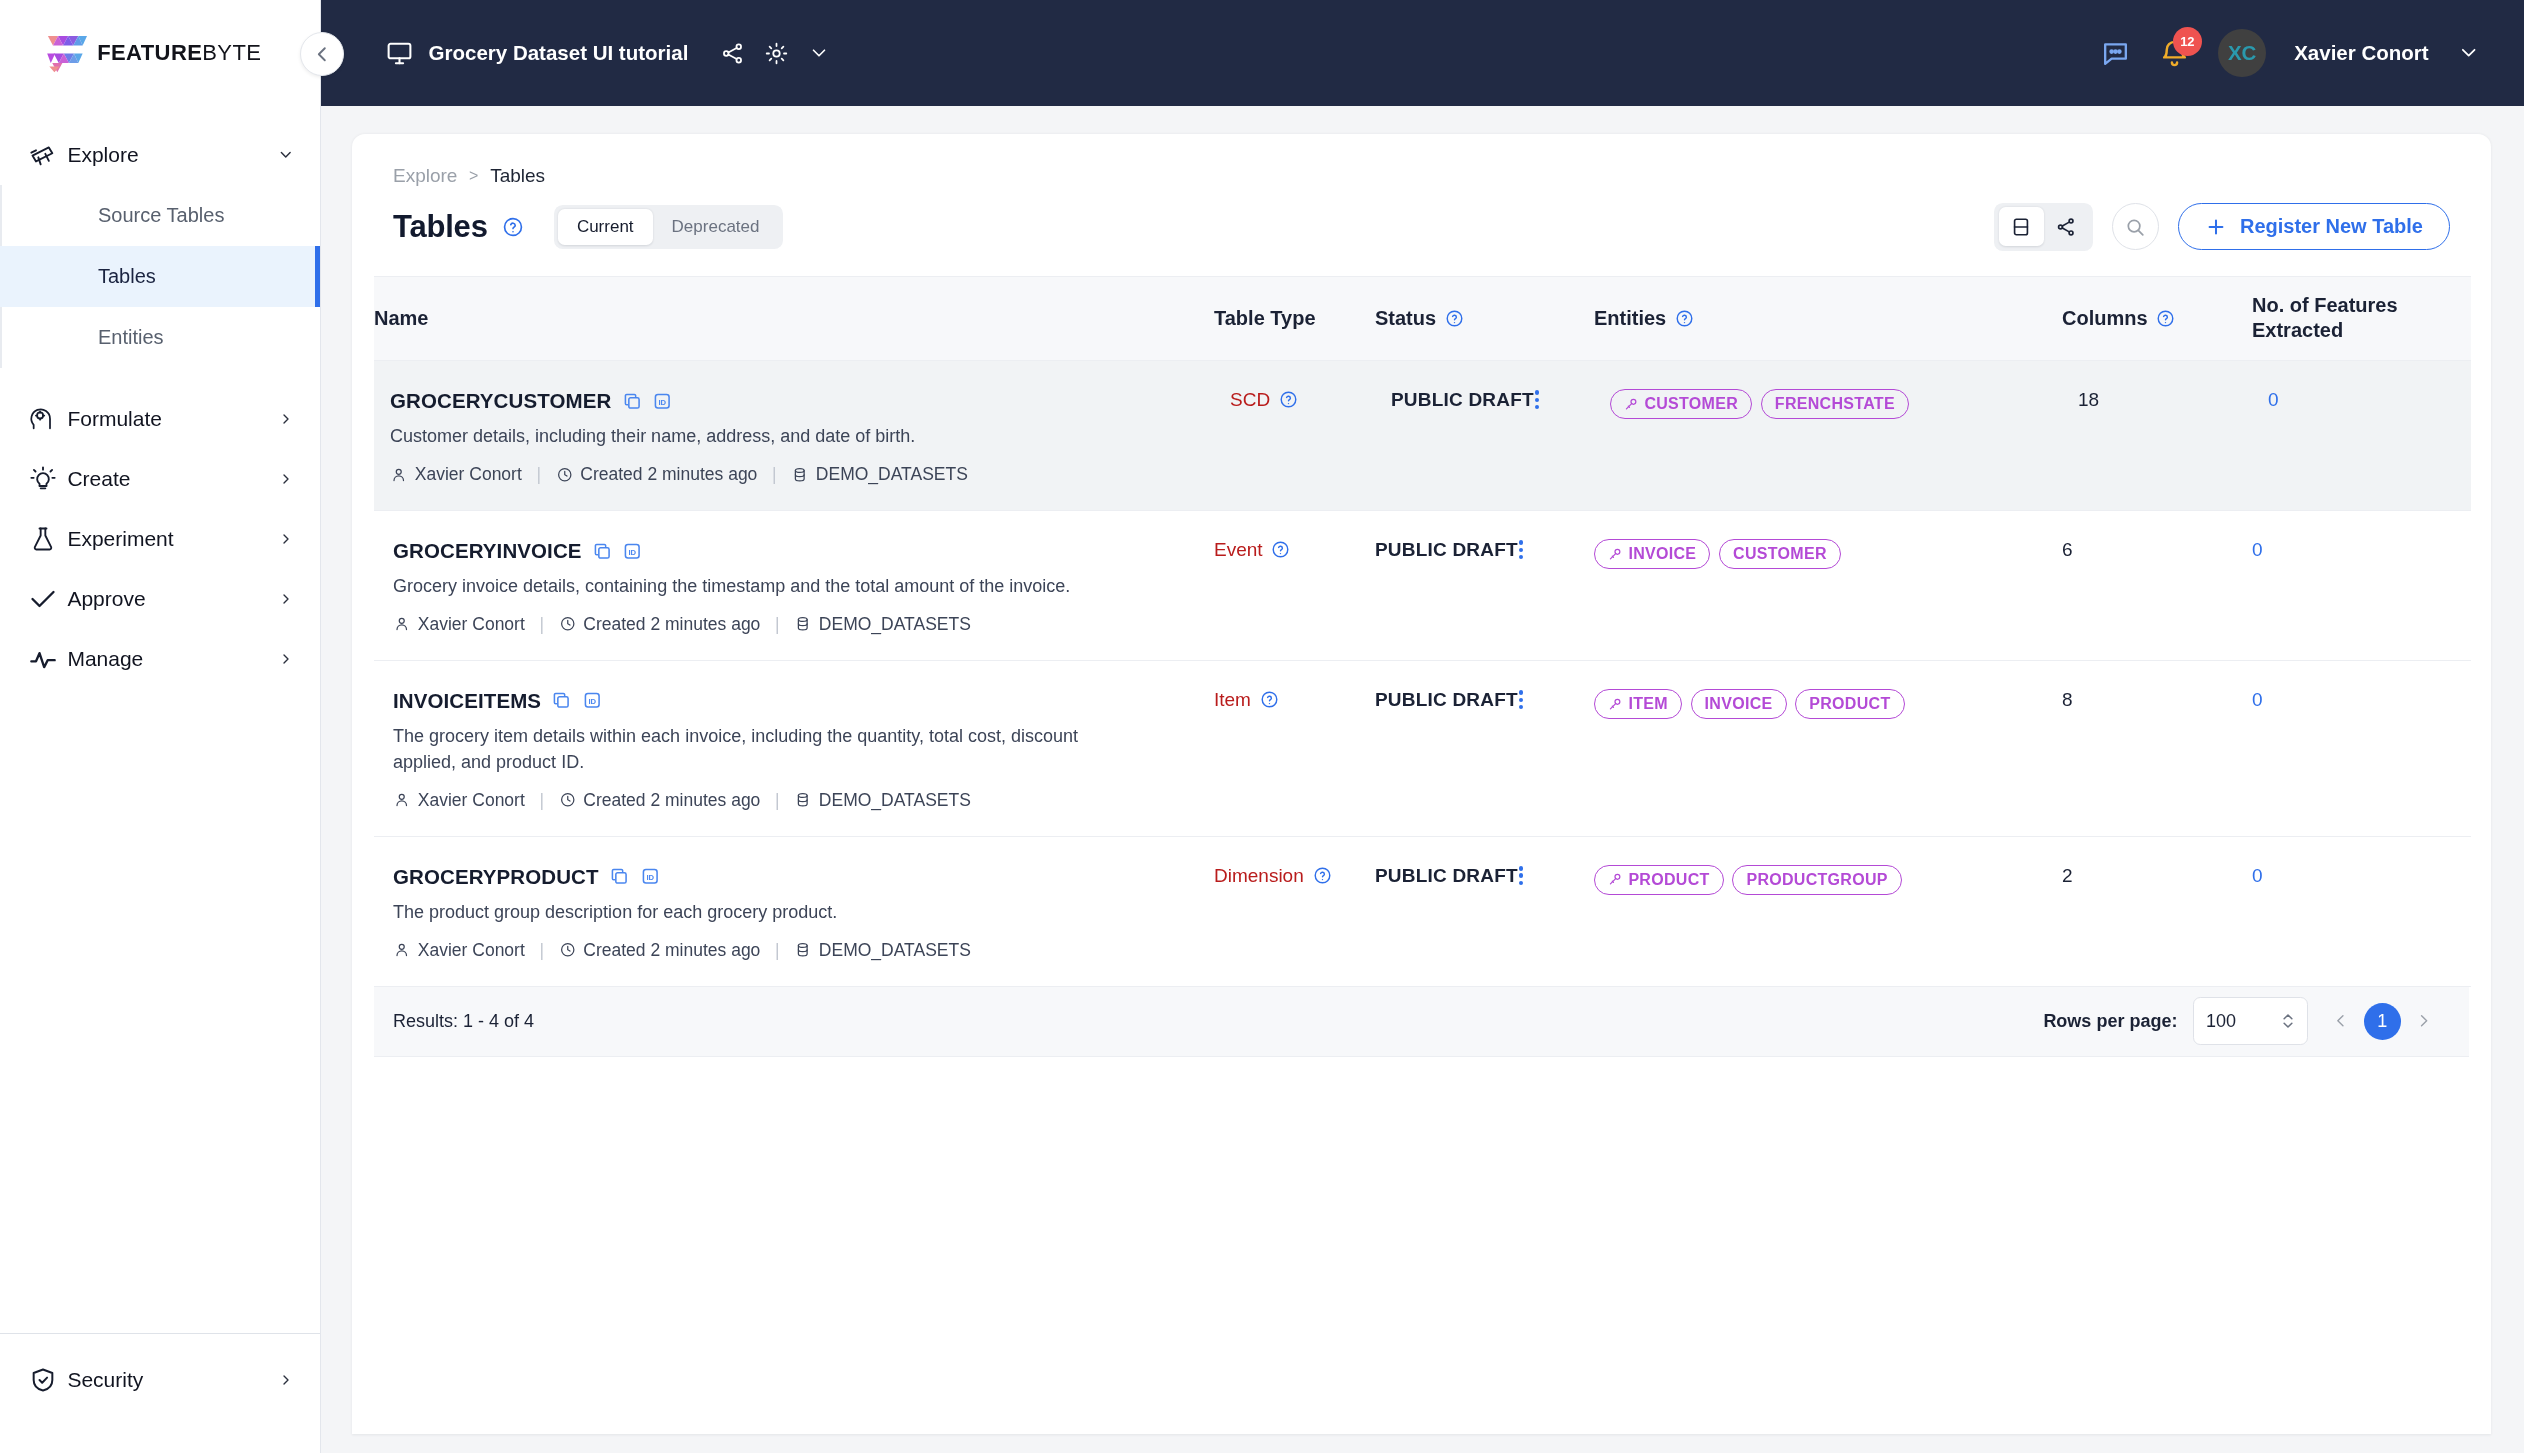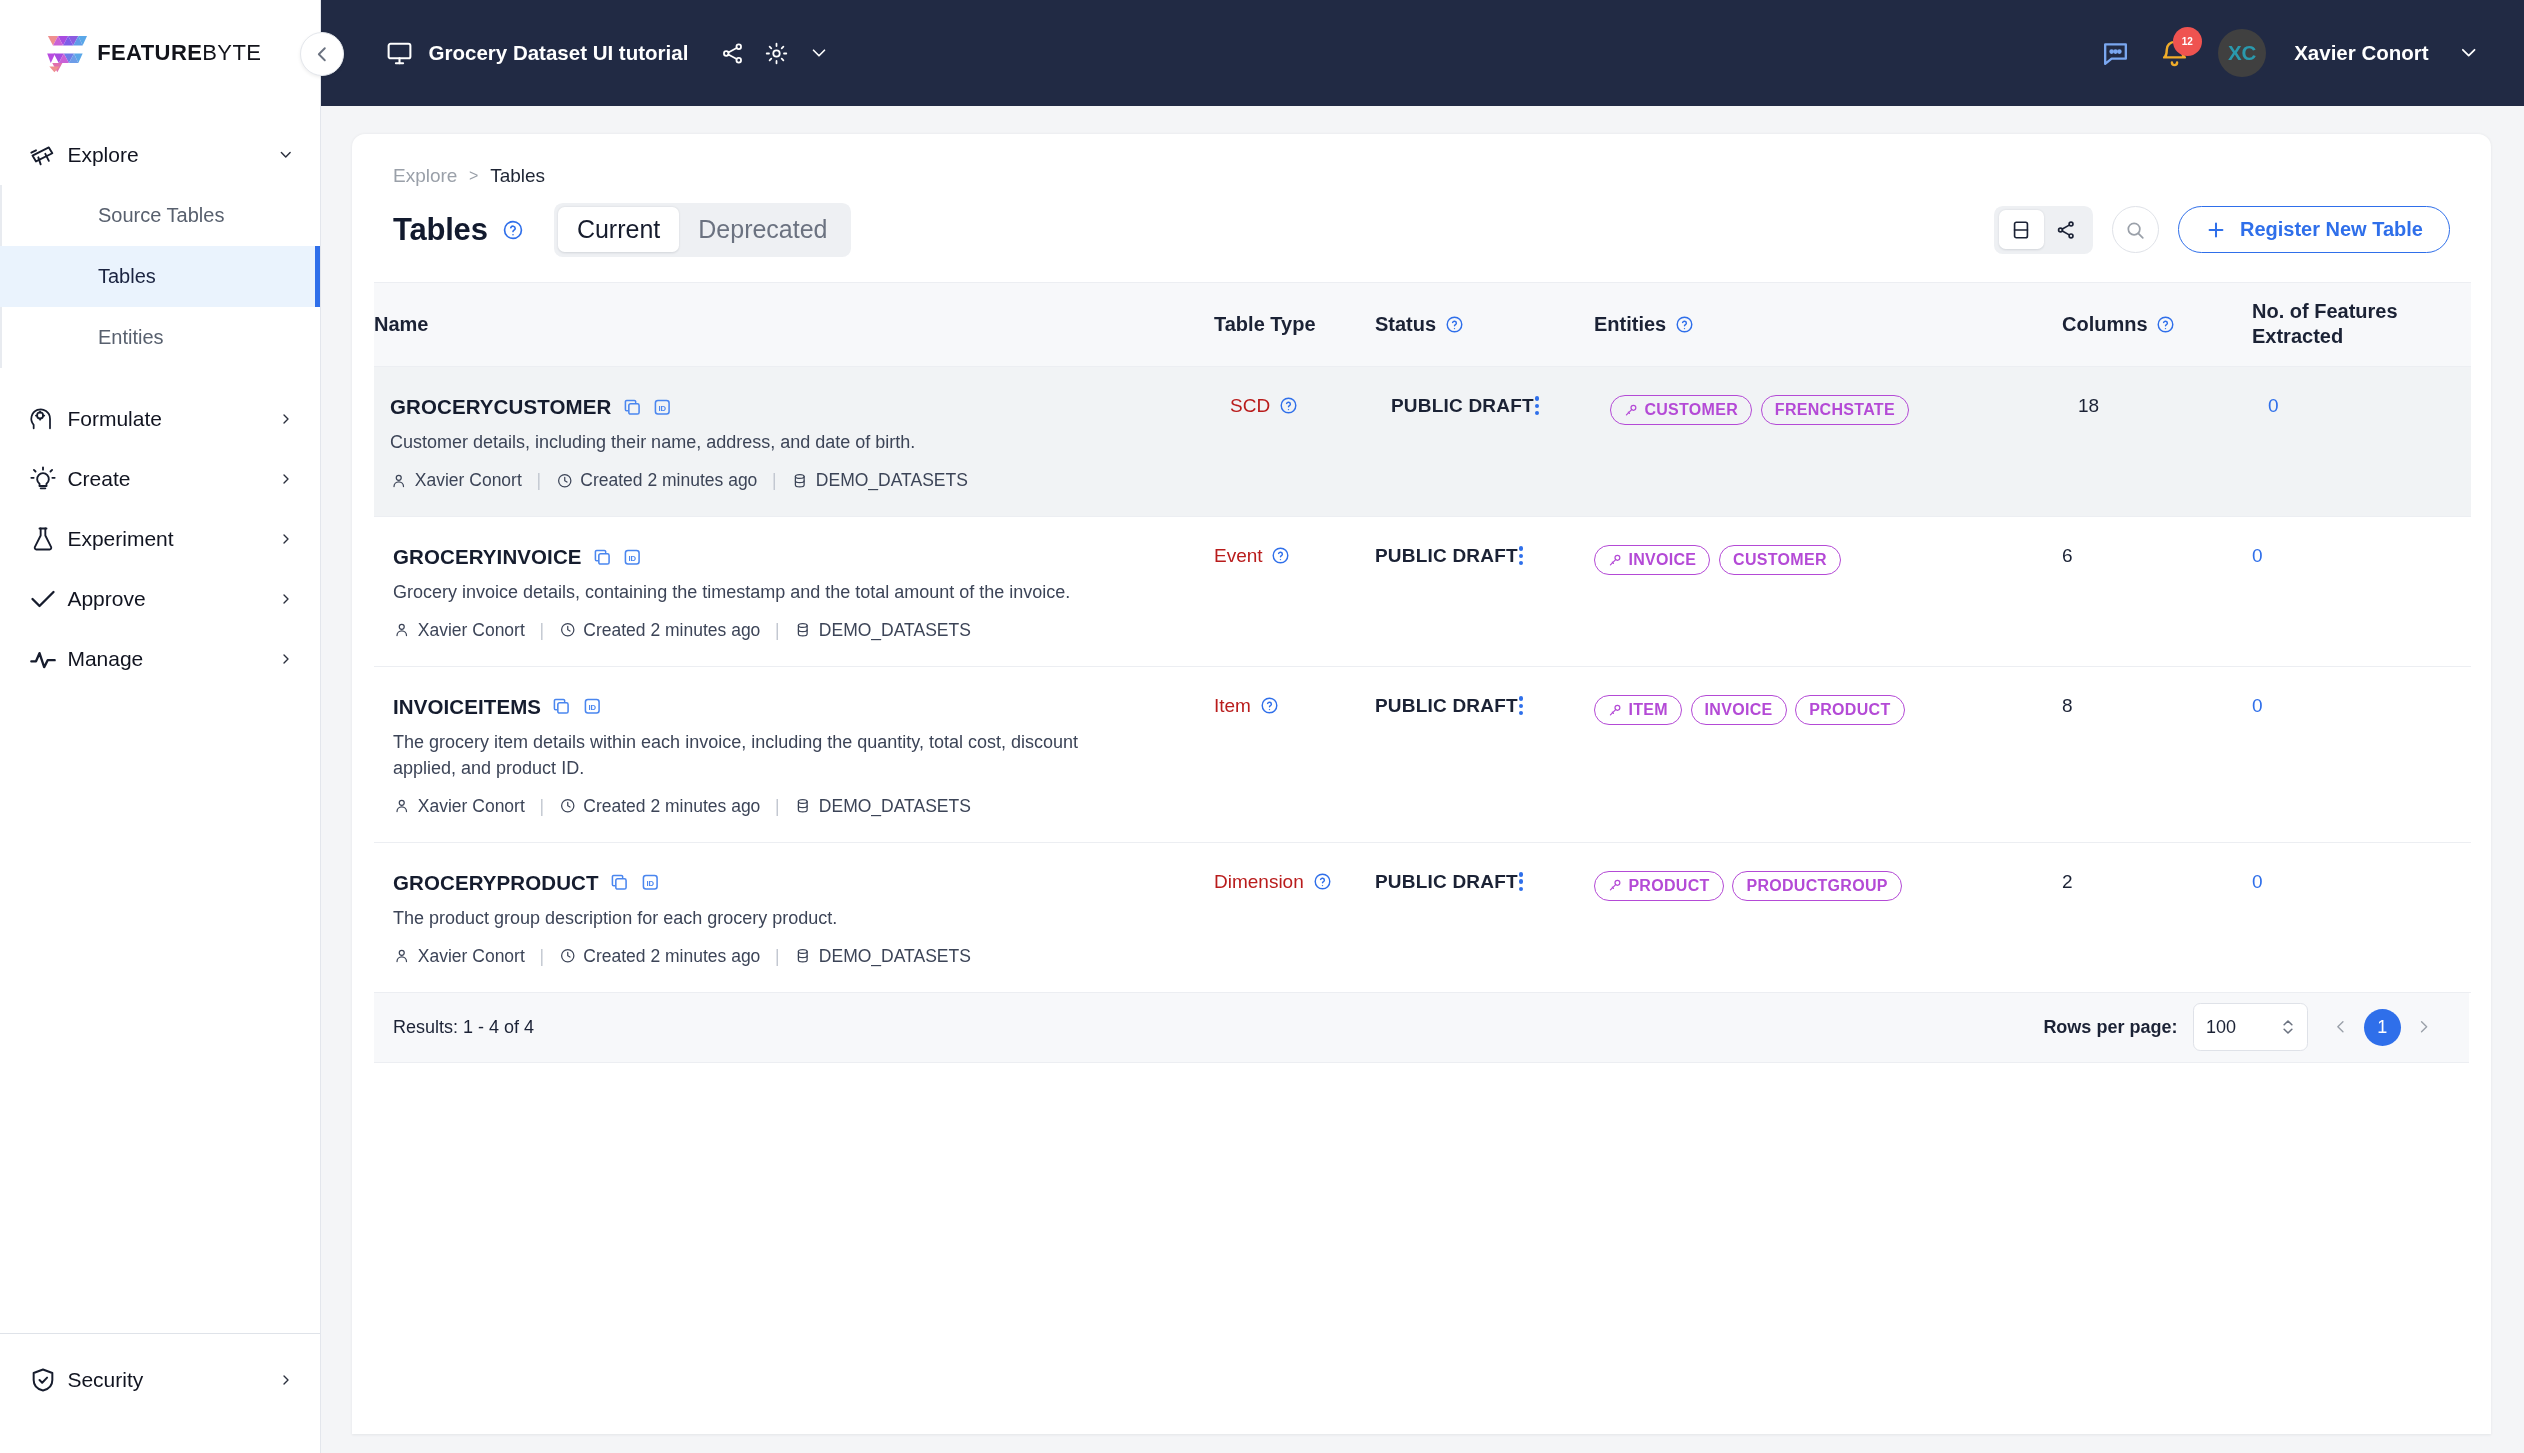--- a/index.html
+++ b/index.html
@@ -80,21 +80,21 @@
   .ws-icons { display: flex; align-items: center; gap: 19px; margin-left: 17.5px; }
   .topbar-right {
     margin-left: auto; display: flex; align-items: center;
     gap: 28px; padding-right: 45px;
   }
   .bell-wrap { position: relative; display: flex; align-items: center; }
   .bell-badge {
     position: absolute; top: -10.2px; right: -11.7px;
     min-width: 29px; height: 29px; border-radius: 14.6px;
     background: #ef5350; color: #fff;
-    font-size: 10px; font-weight: 700;
+    font-size: 13px; font-weight: 700;
     display: flex; align-items: center; justify-content: center;
     padding: 0 4.4px;
   }
   .avatar {
     width: 48px; height: 48px; border-radius: 50%;
     background: #404040; color: #2a99ad;
     font-size: 20.5px; font-weight: 700;
     display: flex; align-items: center; justify-content: center;
   }
   .user-name { font-size: 20.5px; font-weight: 700; color: #fff; white-space: nowrap; }
@@ -127,21 +127,21 @@
     display: flex; align-items: center;
     padding: 16px 41px 0 41px; gap: 14.6px;
   }
   .page-title { font-size: 31px; font-weight: 700; color: #121a2e; letter-spacing: -0.2px; }
   .help-icon { width: 22px; height: 22px; flex: none; }
   .segmented {
     display: flex; background: #eef0f3; border-radius: 8.8px;
     padding: 4.4px; margin-left: 14.6px;
   }
   .seg {
-    padding: 8px 19px; font-size: 25px; color: #6b7280;
+    padding: 8px 19px; font-size: 17px; color: #6b7280;
     border-radius: 6.6px; cursor: pointer; white-space: nowrap;
   }
   .seg.active {
     background: #fff; color: #161c2d; font-weight: 500;
     box-shadow: 0 0.7px 2.2px rgba(16,24,40,.12);
   }
   .title-right {
     margin-left: auto; display: flex; align-items: center; gap: 19px;
   }
   .view-toggle {

